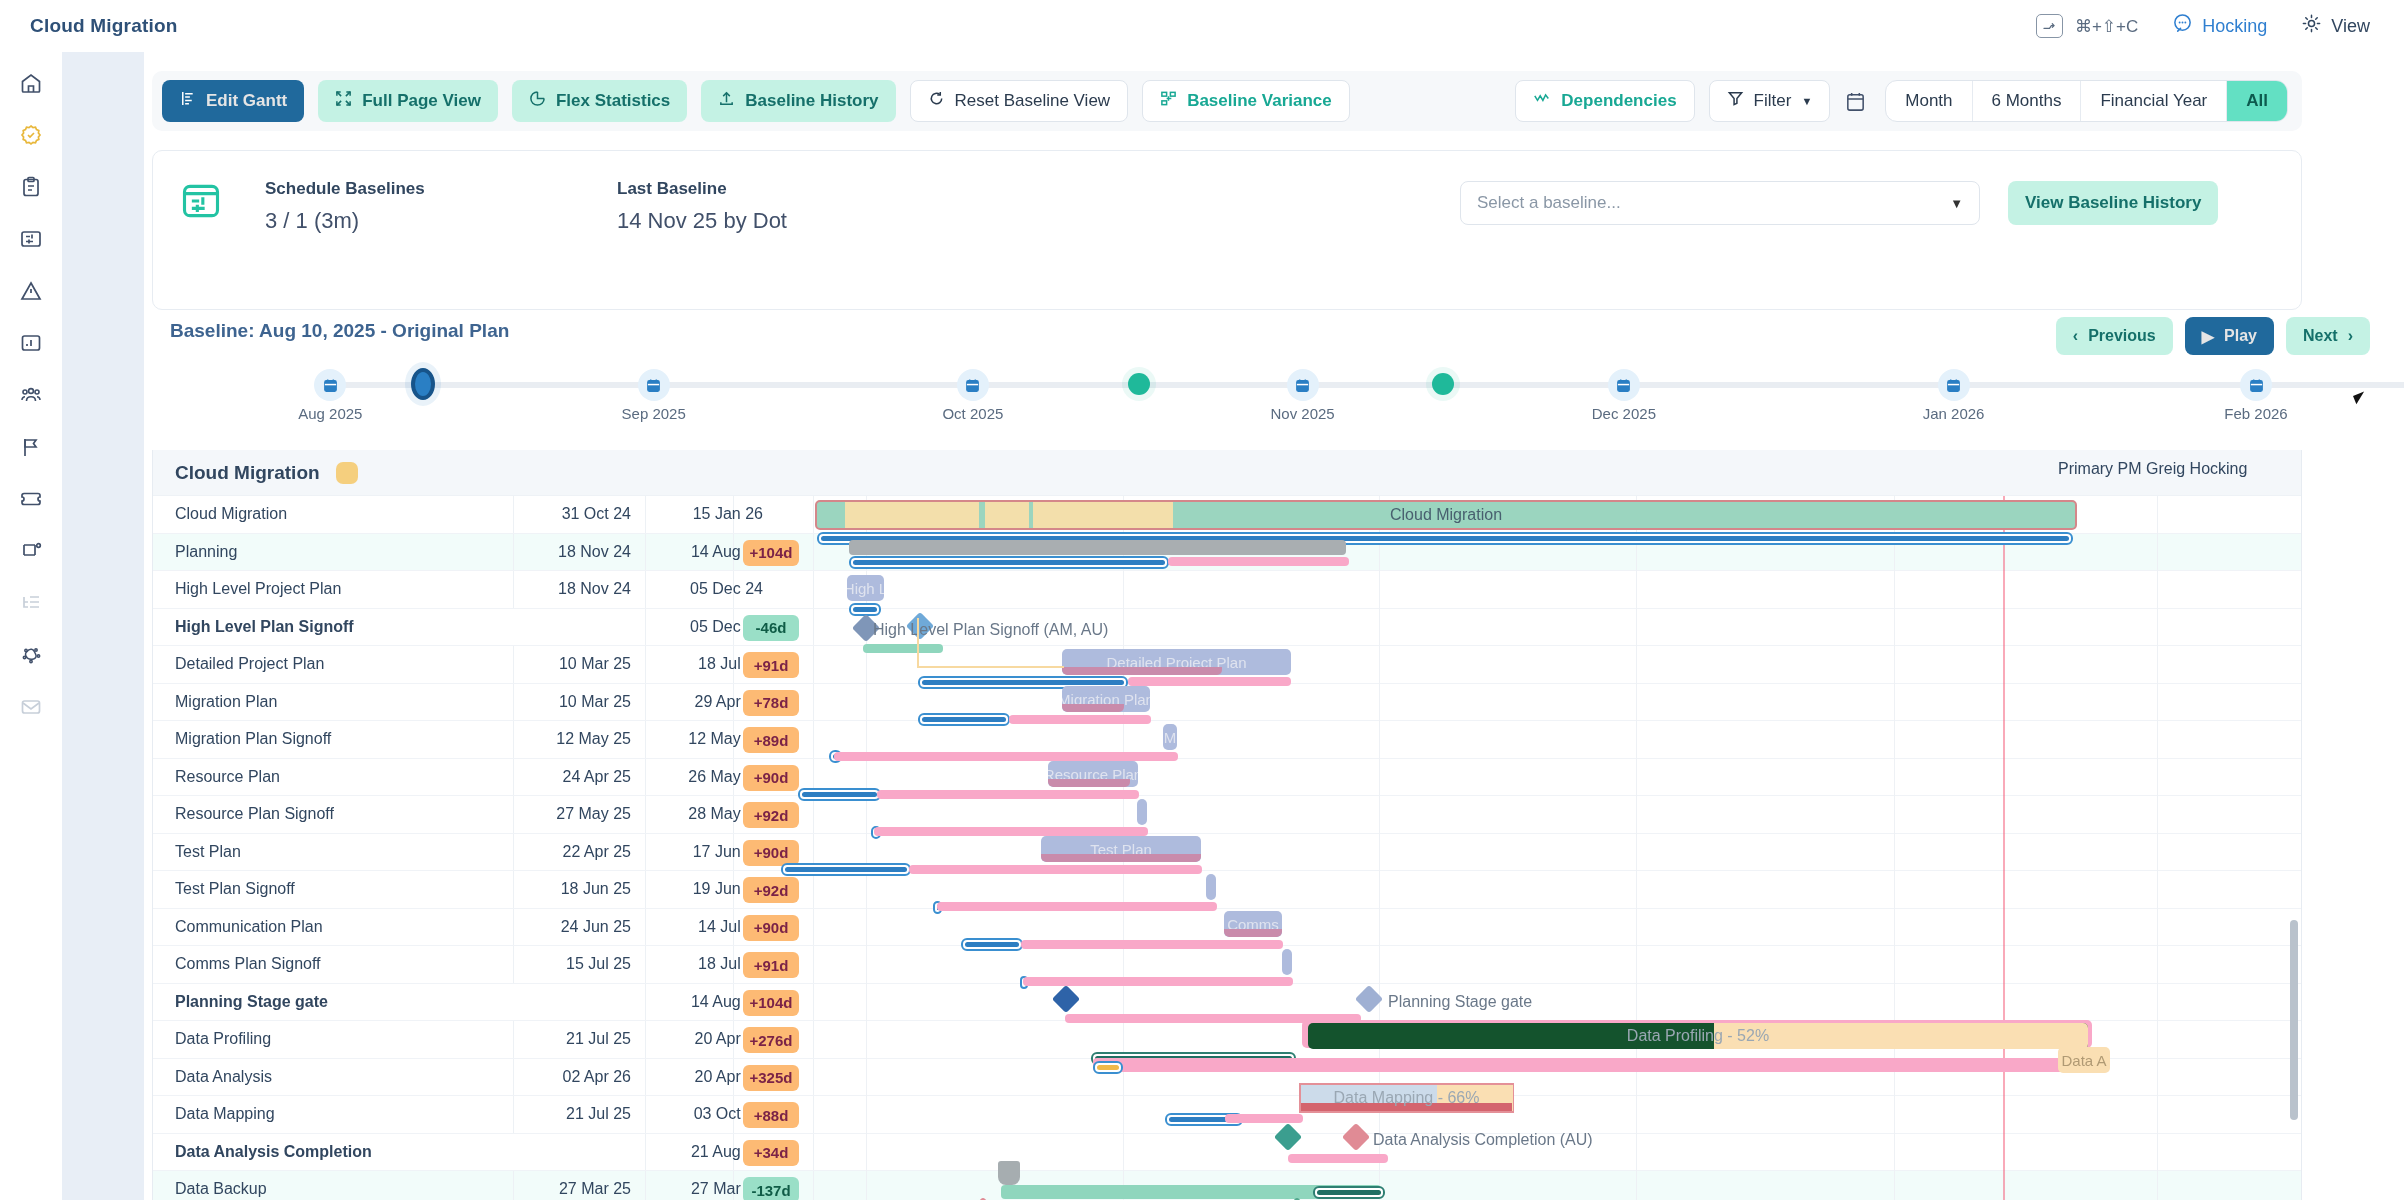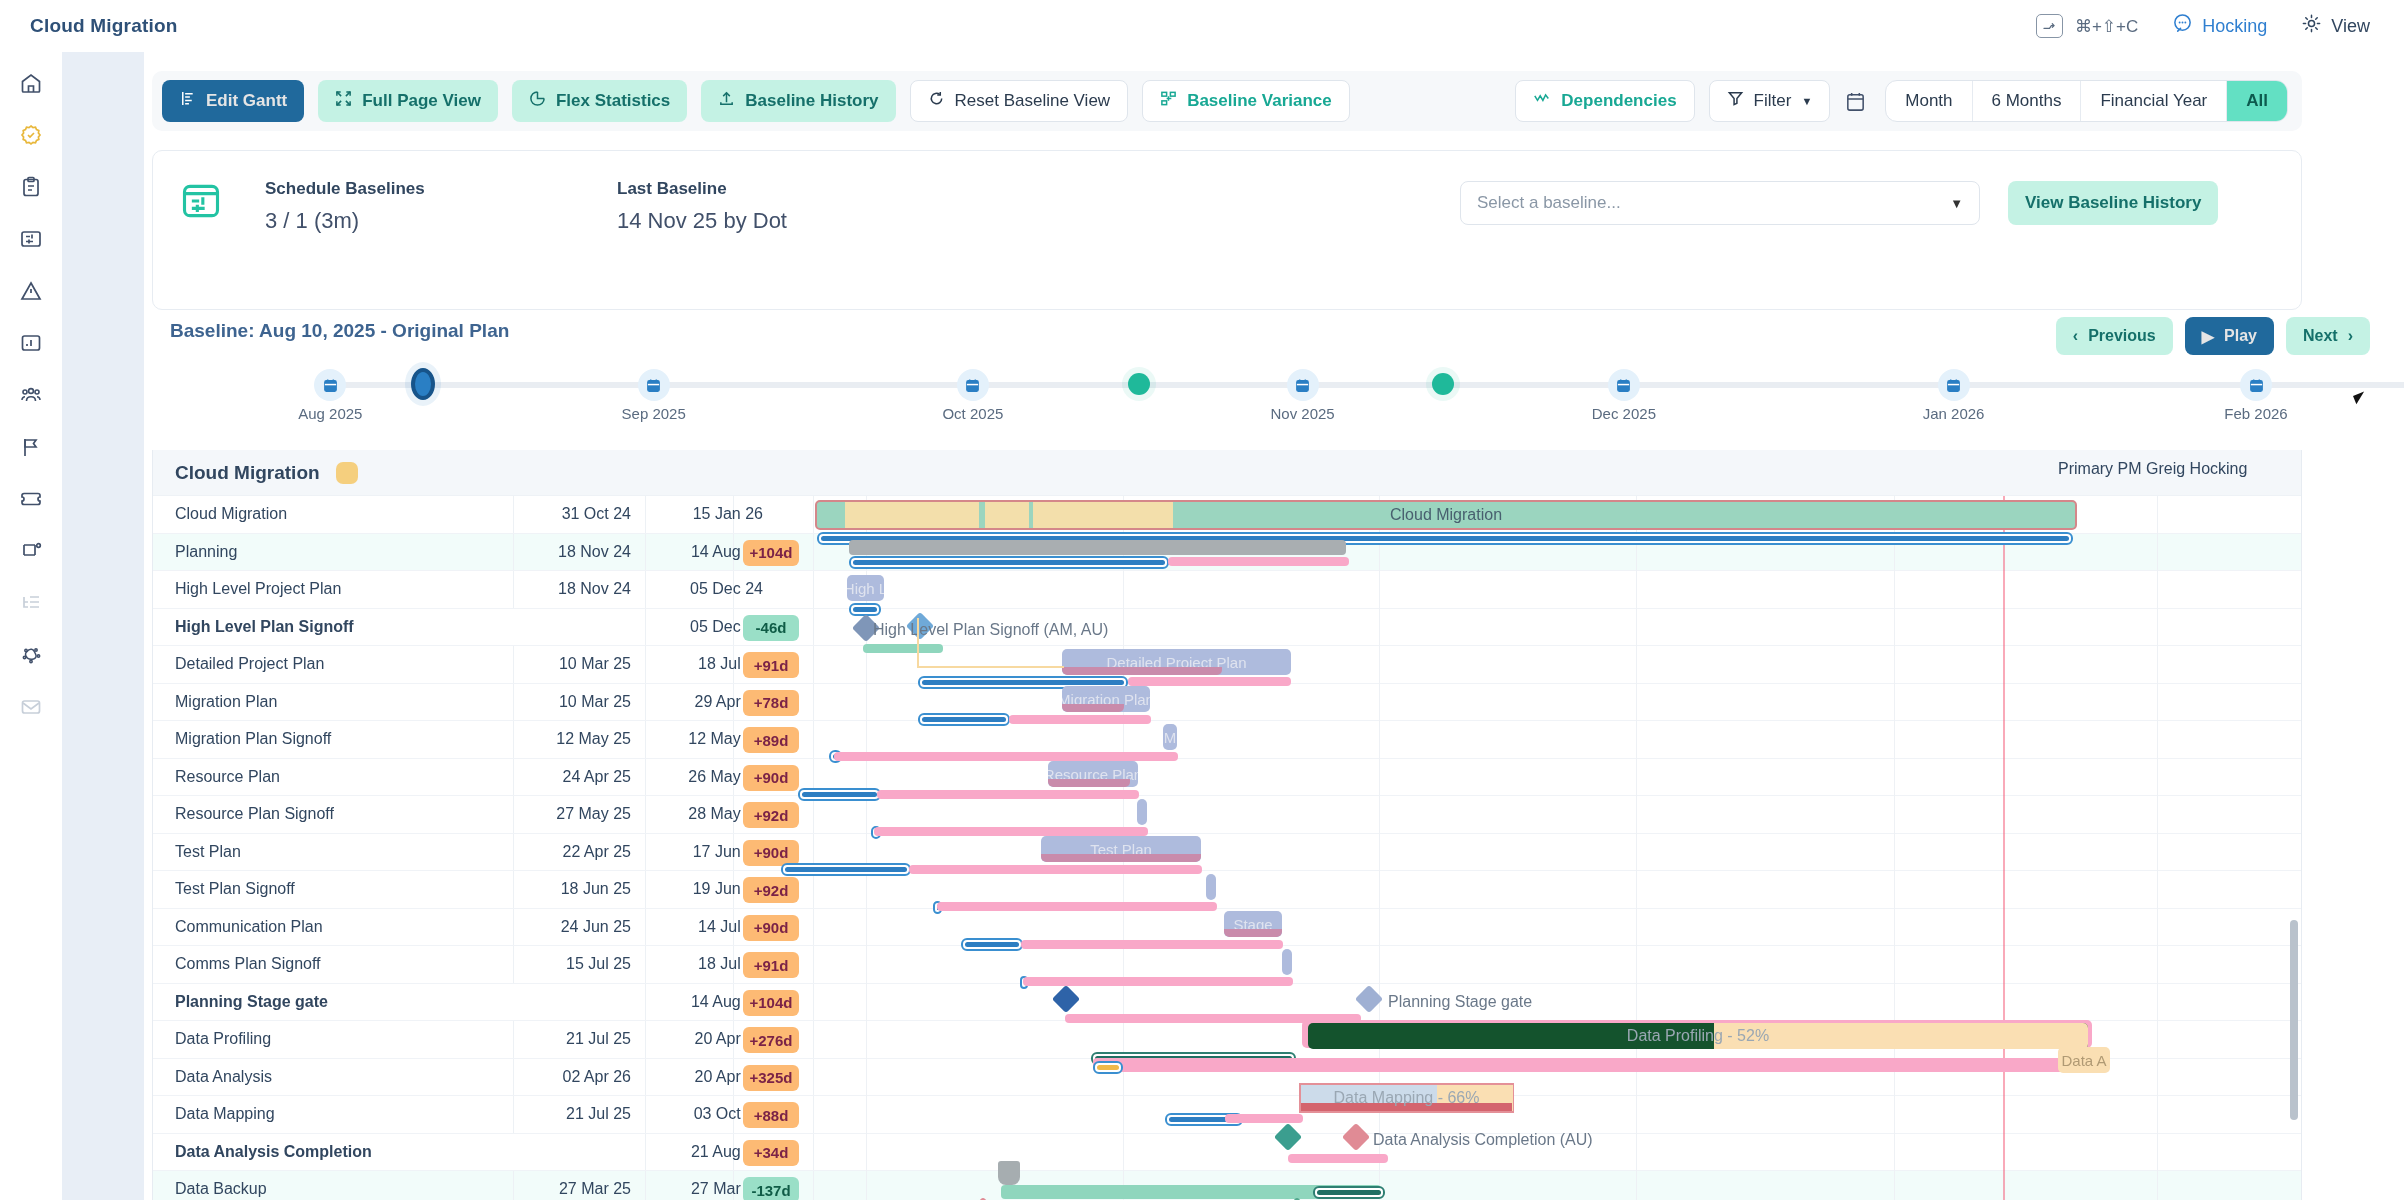--- a/index.html
+++ b/index.html
@@ -735,21 +735,21 @@
         </div>
       <div class="bl-bar" style="left:96px; top:369px; width:293px;"></div>
 
       <div class="cur-bar" style="left:393px; top:378px; width:10px;"></div>
       <div class="tk" style="left:120px; top:405px; width:9px;">
           <i></i>
         </div>
       <div class="bl-bar" style="left:124px; top:406px; width:280px;"></div>
 
       <div class="cur-bar" style="left:411px; top:415px; width:58px;">
-          <span>Stage</span>
+          <span>Comms</span>
           <div class="prog" style="width:58px"></div>
         </div>
       <div class="tk" style="left:148px; top:442px; width:62px;">
           <i></i>
         </div>
       <div class="bl-bar" style="left:208px; top:444px; width:262px;"></div>
 
       <div class="cur-bar" style="left:469px; top:453px; width:10px;"></div>
       <div class="tk" style="left:207px; top:480px; width:8px;">
           <i></i>

